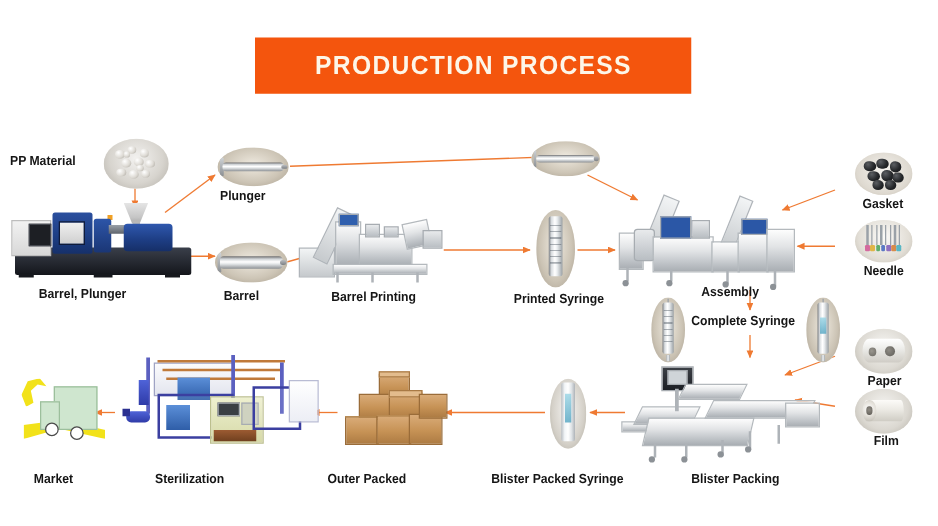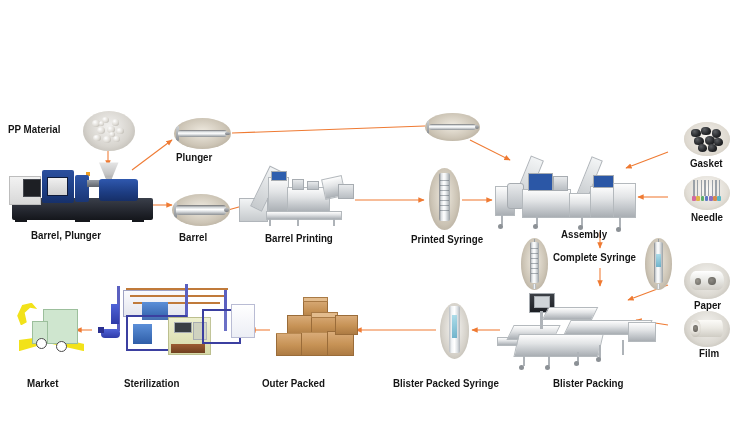--- a/index.html
+++ b/index.html
@@ -205,20 +205,23 @@
   .box-tape{position:absolute;background:#b98a52;}
 
   
   svg.arrows{position:absolute;left:0;top:0;width:750px;height:421px;pointer-events:none;}
 </style>
 </head>
 <body>
 
 <div id="stage">
 
+  <div class="banner">
+    <div class="banner-text">PRODUCTION PROCESS</div>
+  </div>
 
   <svg class="arrows" viewBox="0 0 750 421">
     <defs>
       <marker id="ah" markerWidth="7" markerHeight="7" refX="5.4" refY="2.6" orient="auto">
         <path d="M0,0 L6,2.6 L0,5.2 z" fill="#ef7a32"></path>
       </marker>
     </defs>
     <g stroke="#ef7a32" stroke-width="1.05" fill="none" marker-end="url(#ah)">
 
       <path d="M108,150 L108,166"></path>

